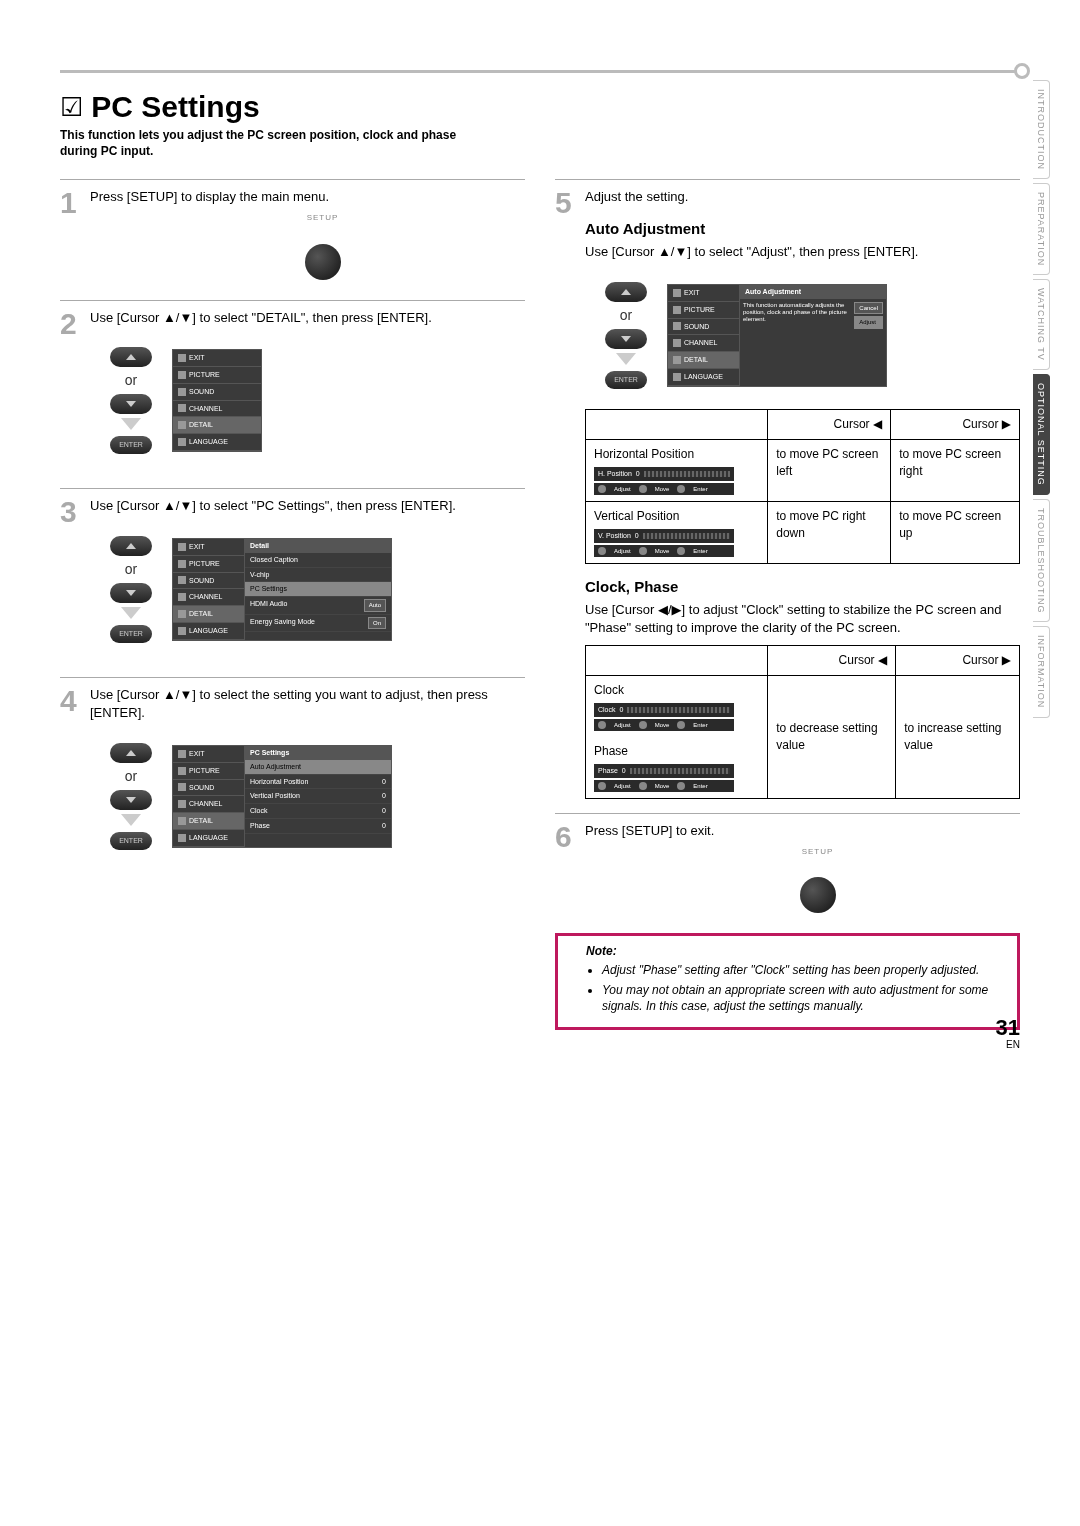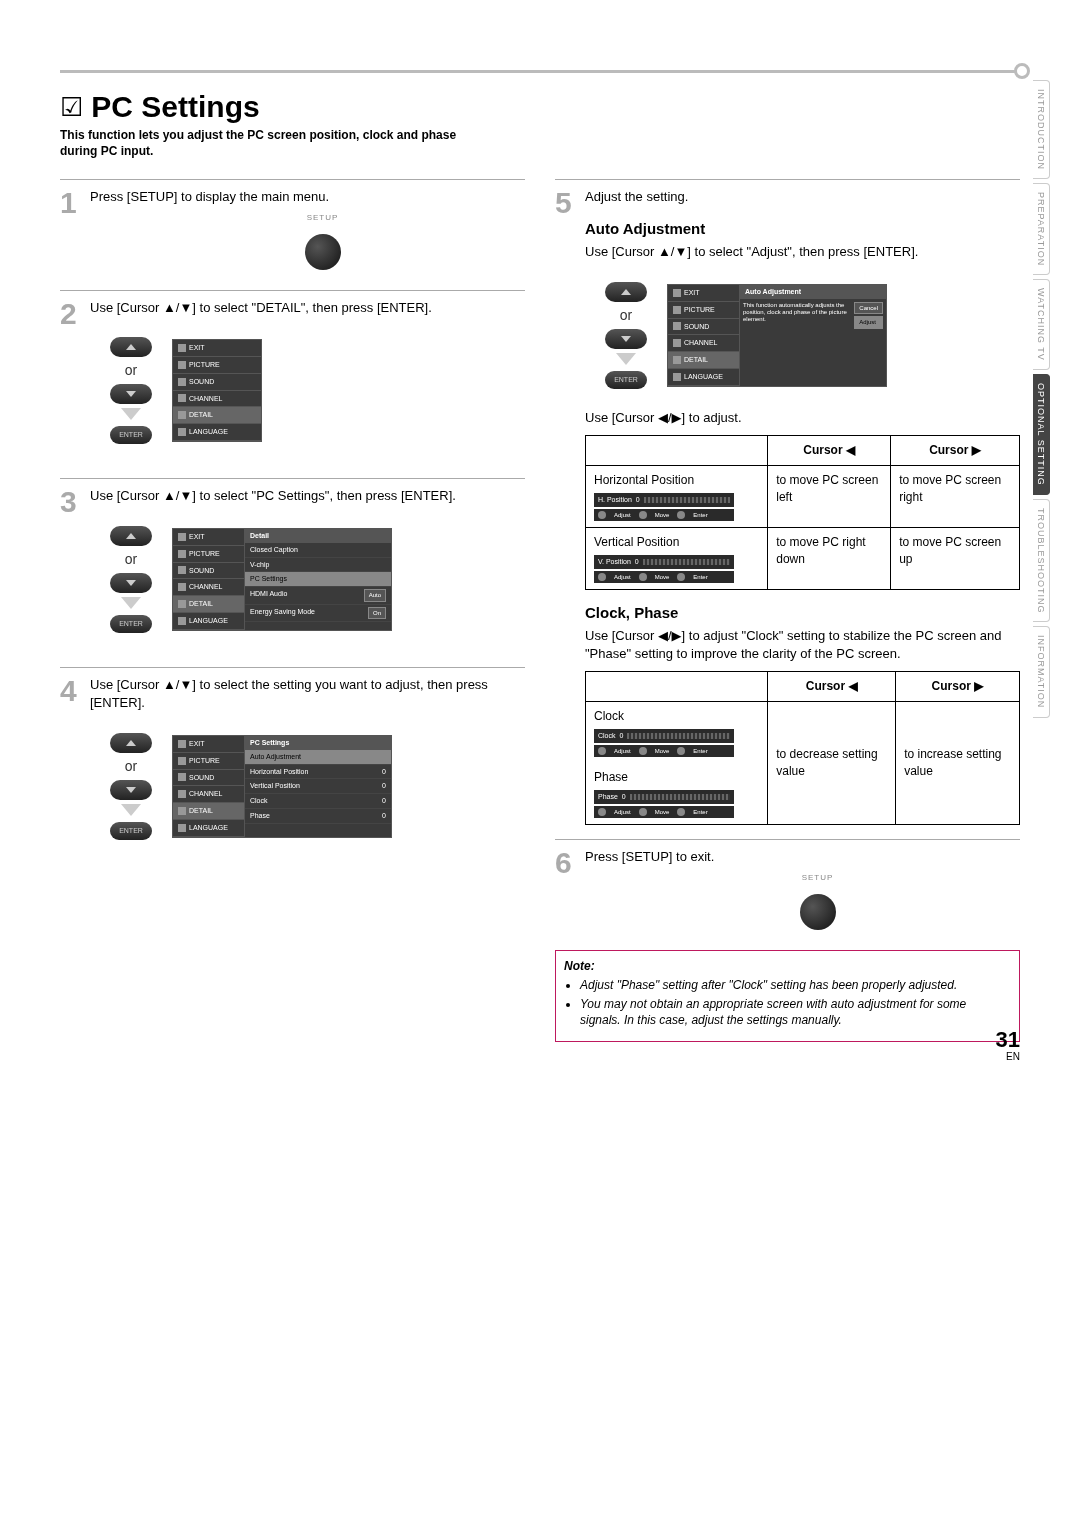--- a/index.html
+++ b/index.html
@@ -106,21 +106,21 @@
   .step-body {
     flex: 1;
     font-size: 13px;
     line-height: 1.4;
   }
   .step-body strong { font-weight: 400; }
   .remote-graphic {
     display: flex;
     flex-direction: column;
     align-items: center;
-    gap: 10px;
+    gap: 20px;
     margin: 6px 0 6px 30px;
   }
   .remote-label {
     font-size: 8px;
     color: #888;
     letter-spacing: 1px;
   }
   .remote-btn {
     width: 36px;
     height: 36px;
@@ -264,22 +264,22 @@
     font-size: 12px;
     margin-top: 8px;
   }
   table.ref th, table.ref td {
     border: 1px solid #000;
     padding: 6px 8px;
     vertical-align: top;
     text-align: left;
   }
   table.ref th {
-    font-weight: 700;
-    text-align: center;
+    font-weight: 400;
+    text-align: right;
   }
   .cell-graphic {
     margin-top: 4px;
   }
   .slider-bar {
     background: #2a2a2a;
     color: #fff;
     font-size: 7px;
     padding: 2px 4px;
     display: flex;
@@ -300,22 +300,22 @@
     padding: 2px 4px;
     width: 140px;
     display: flex;
     gap: 8px;
     align-items: center;
   }
   .slider-ctrl .dot {
     width: 8px; height: 8px; border-radius: 50%; background: #888;
   }
   .note-box {
-    border: 1px solid #be185d;
-    padding: 8px 12px 10px 8px;
+    border: 3px solid #be185d;
+    padding: 8px 12px 10px 28px;
     margin-top: 8px;
     font-size: 12px;
   }
   .note-title {
     font-style: italic;
     font-weight: 700;
     margin-bottom: 4px;
   }
   .note-box li {
     font-style: italic;
@@ -613,23 +613,20 @@
                   <div style="font-size:6px;flex:1;line-height:1.2">This function automatically adjusts the position, clock and phase of the picture element.</div>
                   <div style="display:flex;flex-direction:column;gap:2px;">
                     <span class="osd-box">Cancel</span>
                     <span class="osd-box" style="background:#888;color:#000">Adjust</span>
                   </div>
                 </div>
               </div>
             </div>
           </div>
 
-          <p class="sub-instr">
-            <span>Use </span><strong>[Cursor ◀/▶]</strong><span> to adjust.</span>
-          </p>
           <table class="ref">
             <tbody>
                 <tr>
               <th style="width:42%"></th>
               <th><span>Cursor ◀</span></th>
               <th><span>Cursor ▶</span></th>
             </tr>
             <tr>
               <td>
                 <strong>Horizontal Position</strong>

